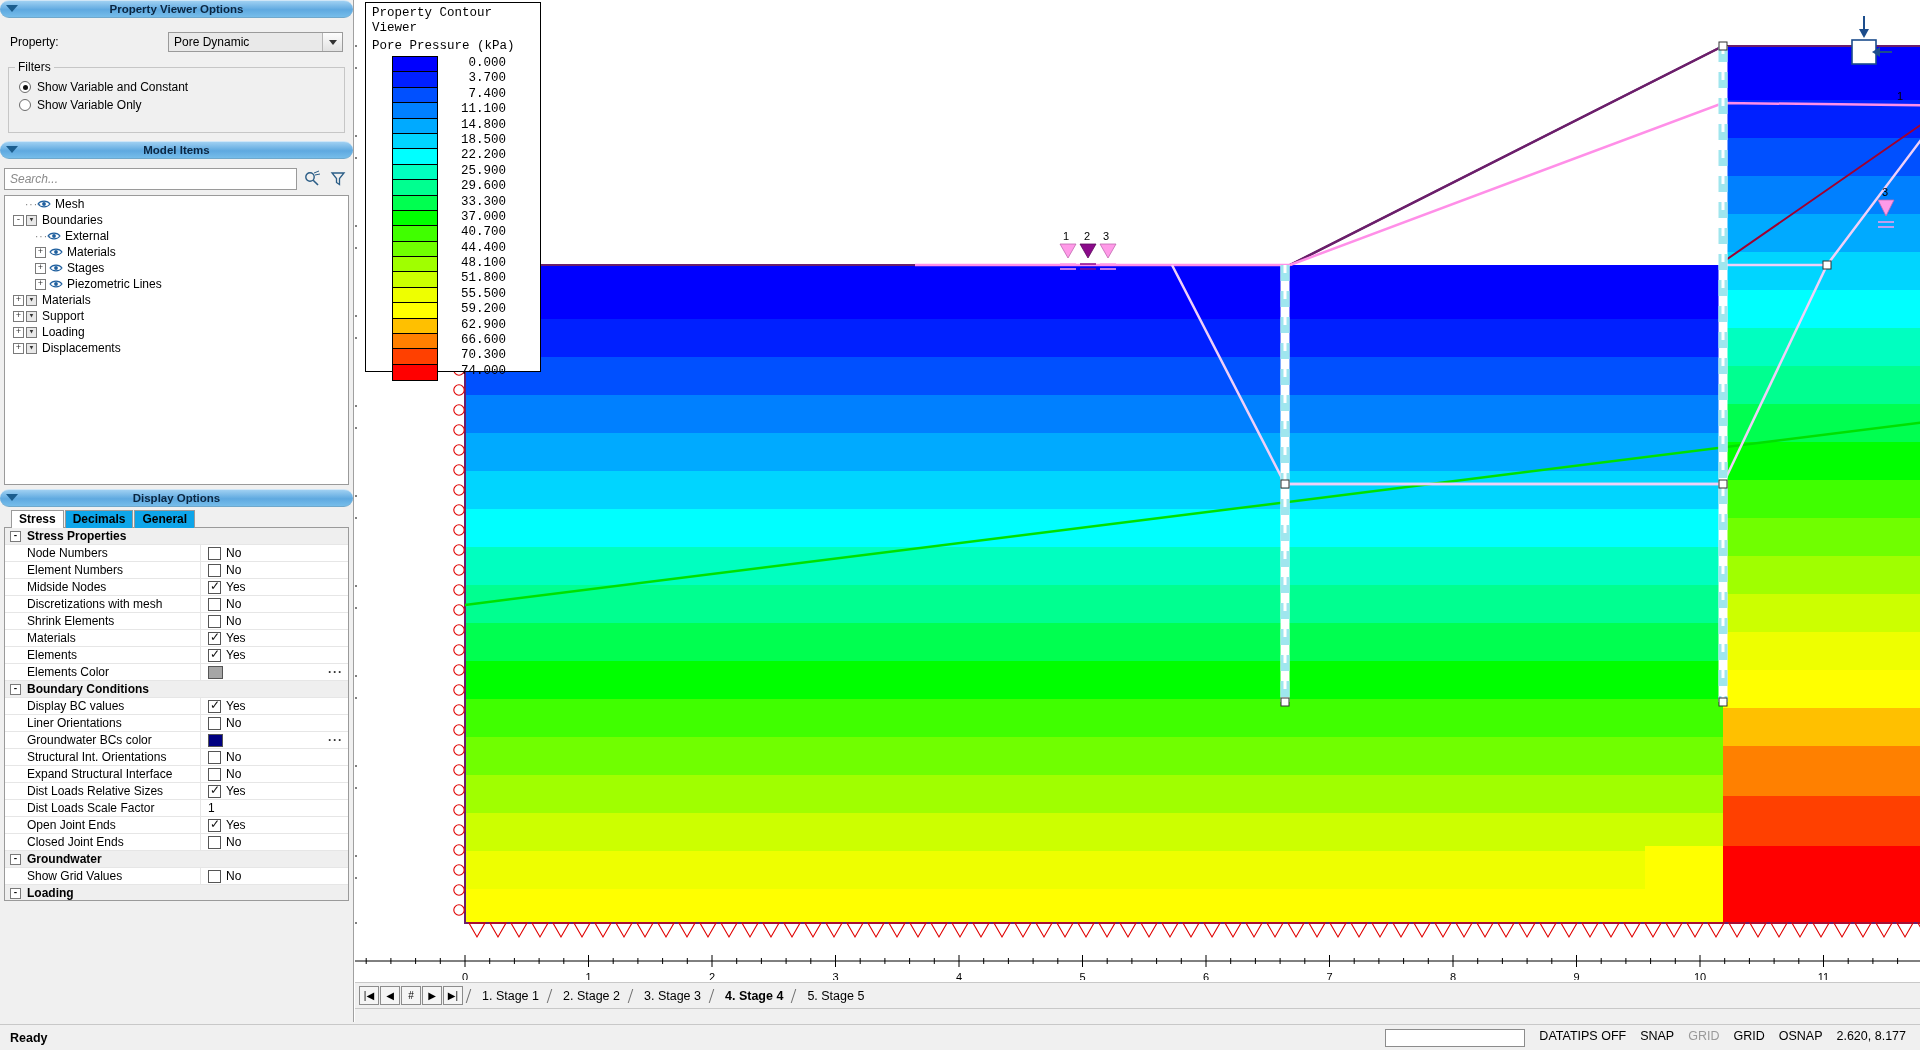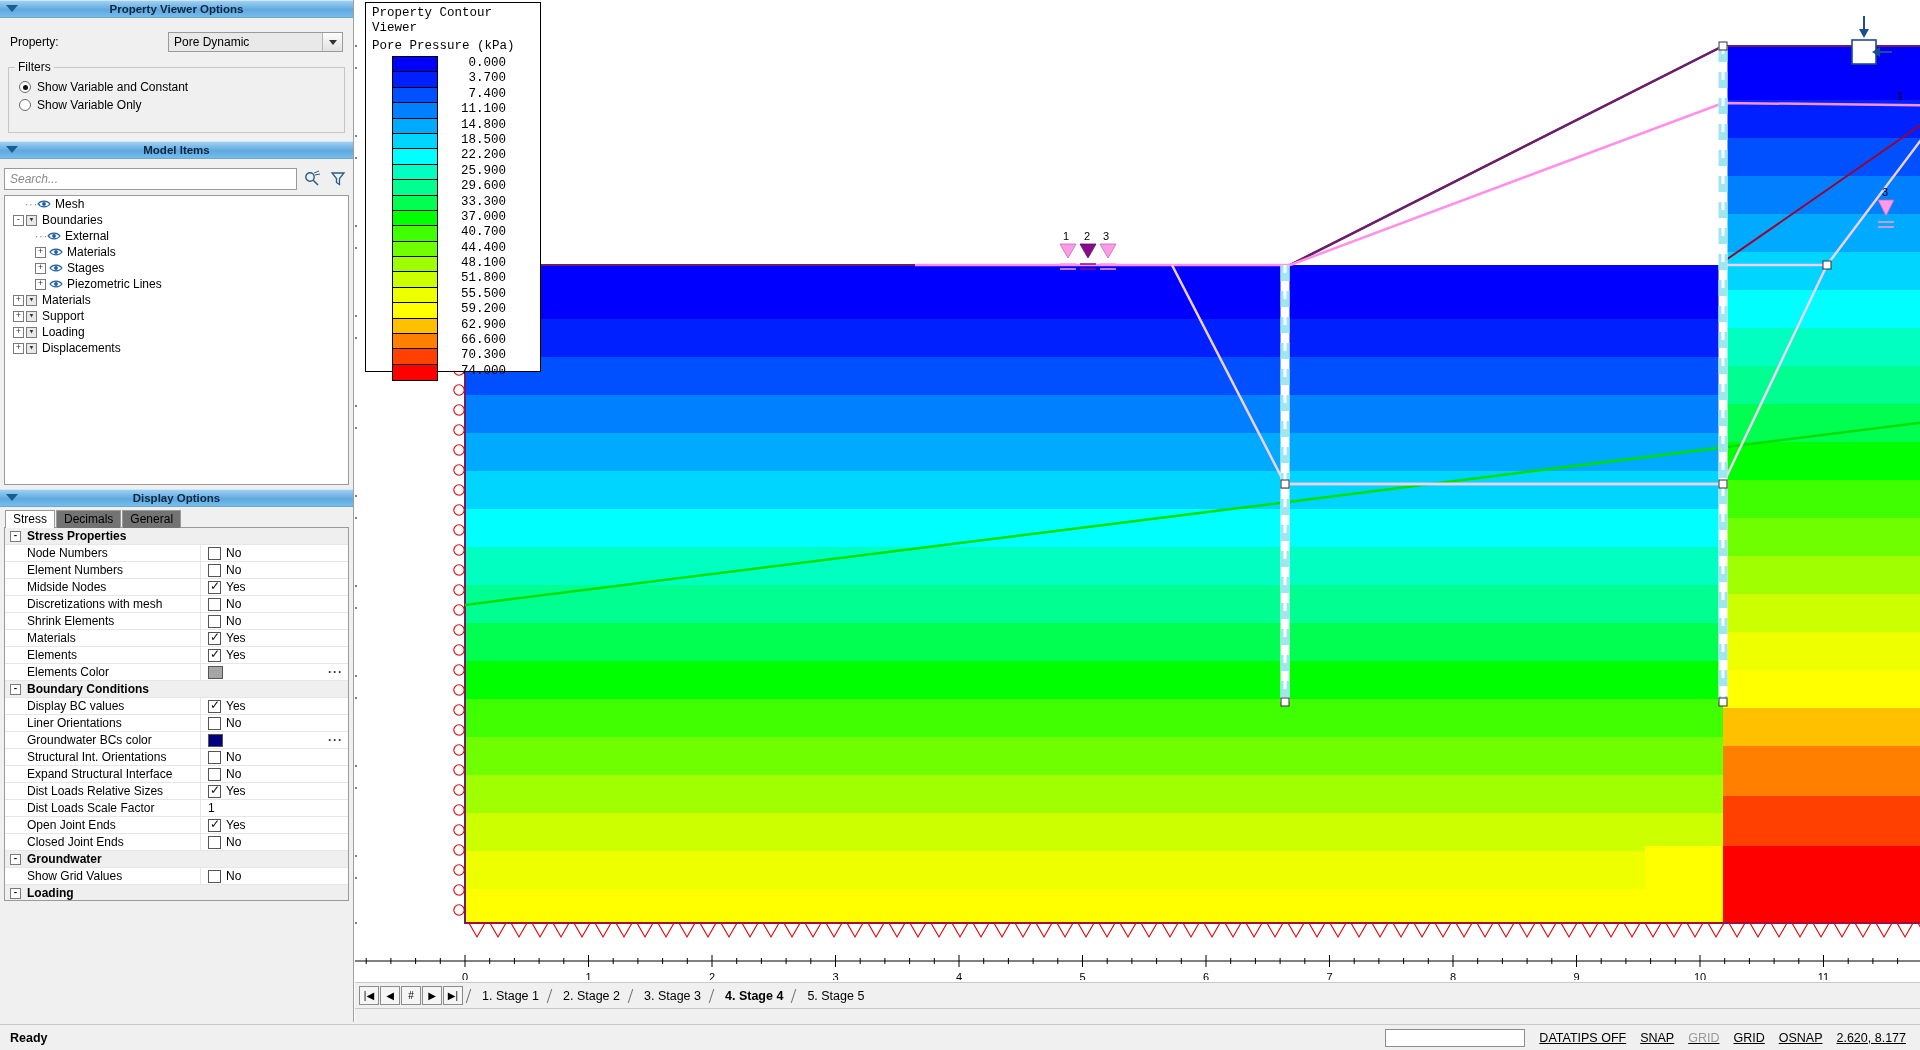--- a/index.html
+++ b/index.html
@@ -22,20 +22,21 @@
   }
   .panel-header {
     height: 18px;
     background: linear-gradient(to bottom, #a8d4f0 0%, #7cb9e8 45%, #58a6dd 50%, #8fc9ef 100%);
     background: linear-gradient(to bottom,#9fd0f2,#5fa9e0 55%,#76bdea);
     display: flex; align-items: center; justify-content: center;
     position: relative;
     font-weight: bold; font-size: 11.5px; color: #0a2540;
     border-top: 1px solid #cfe6f7;
     border-bottom: 1px solid #6fa8cc;
+    border-radius: 9px;
   }
   .panel-header .collapse {
     position: absolute; left: 6px; top: 4px;
     width: 0; height: 0;
     border-left: 6px solid transparent;
     border-right: 6px solid transparent;
     border-top: 7px solid #1b5d8e;
     cursor: pointer;
   }
   .panel-body { padding: 6px 8px 4px 8px; background: #f0f0f0; }
@@ -98,24 +99,24 @@
     width: 11px; height: 11px; border: 1px solid #7a7a7a; background: #fff;
     font-size: 9px; line-height: 9px; text-align: center; color: #333; flex: none;
     margin-right: 2px; font-family: "Liberation Mono", monospace;
   }
   .tbox.combo-box { background: #e8e8e8; }
   .dots { width: 11px; color: #7a7a7a; font-size: 10px; letter-spacing: 1px; flex: none; }
   .eye { width: 16px; flex: none; display: flex; align-items: center; justify-content: center; }
   .tlabel { padding-left: 3px; }
 
   
-  .tabs { display: flex; padding-left: 5px; margin-top: 2px; height: 18px; align-items: flex-end; }
+  .tabs { display: flex; padding-left: 11px; margin-top: 2px; height: 18px; align-items: flex-end; font-weight: bold; }
   .tab {
     border: 1px solid #9a9a9a; border-bottom: none;
-    padding: 1px 7px 2px 7px; font-size: 12px; background: #737373; margin-right: 1px;
+    padding: 1px 7px 2px 7px; font-size: 12px; background: #0ea5e9; margin-right: 1px;
     position: relative; top: 1px;
   }
   .tab.active { background: #ffffff; z-index: 2; }
 
   .grid-wrap {
     margin: 0 4px 4px 4px; border: 1px solid #9a9a9a; background: #fff;
     height: 374px; overflow: hidden;
   }
   .grow { display: flex; height: 17px; border-bottom: 1px solid #e6e6e6; align-items: center; font-size: 12px; }
   .grow.group { background: #efefef; font-weight: bold; }
@@ -183,21 +184,21 @@
     border-left: 1px solid #6d6d6d; transform: skewX(-18deg);
   }
   .stage-tab.active { font-weight: bold; }
 
   #statusbar {
     position: absolute; left: 0; top: 1024px; width: 1920px; height: 26px;
     background: #f0f0f0; border-top: 1px solid #c8c8c8;
     display: flex; align-items: center; font-size: 12.5px;
   }
   #statusbar .ready { font-weight: bold; padding-left: 10px; }
-  #statusbar .segs { margin-left: auto; display: flex; align-items: center; gap: 14px; padding-right: 14px; text-decoration: underline; }
+  #statusbar .segs { margin-left: auto; display: flex; align-items: flex-start; gap: 14px; padding-right: 14px; }
   .seg-dim { color: #9a9a9a; }
   .empty-field {
     width: 140px; height: 18px; border: 1px solid #8c8c8c; background: #fff;
   }
   #bottom-left-fill {
     position: absolute; left: 0; top: 1022px; width: 355px; height: 2px; background: #f0f0f0;
   }
   .hsplit {
     position: absolute; left: 355px; top: 1008px; width: 1565px; height: 16px;
     background: #f0f0f0; border-top: 1px solid #c8c8c8;

